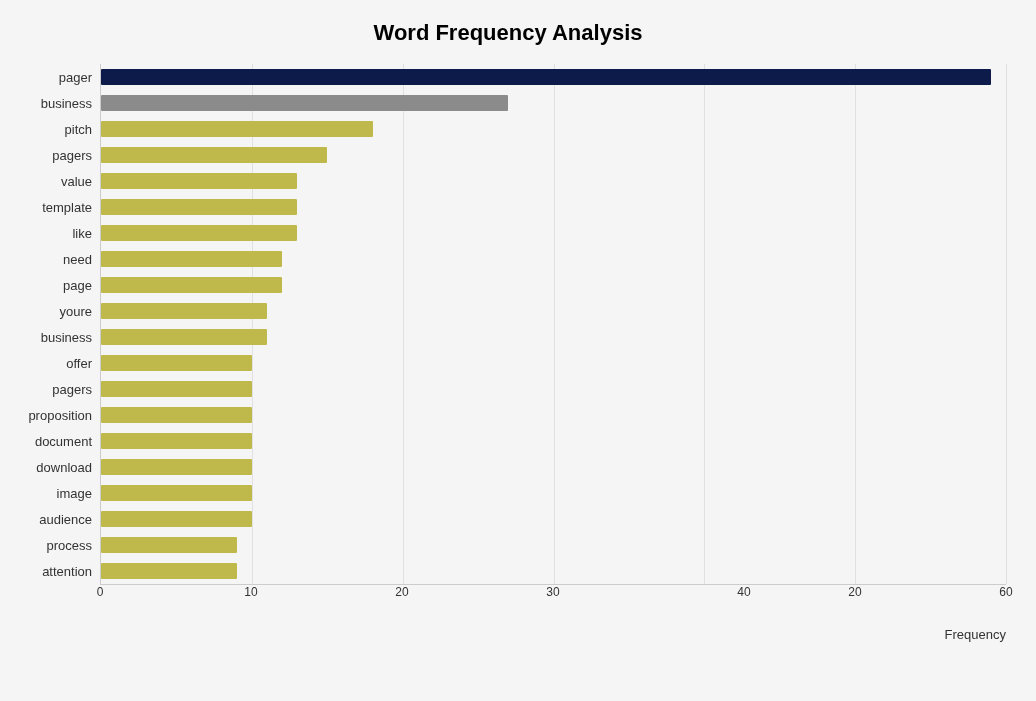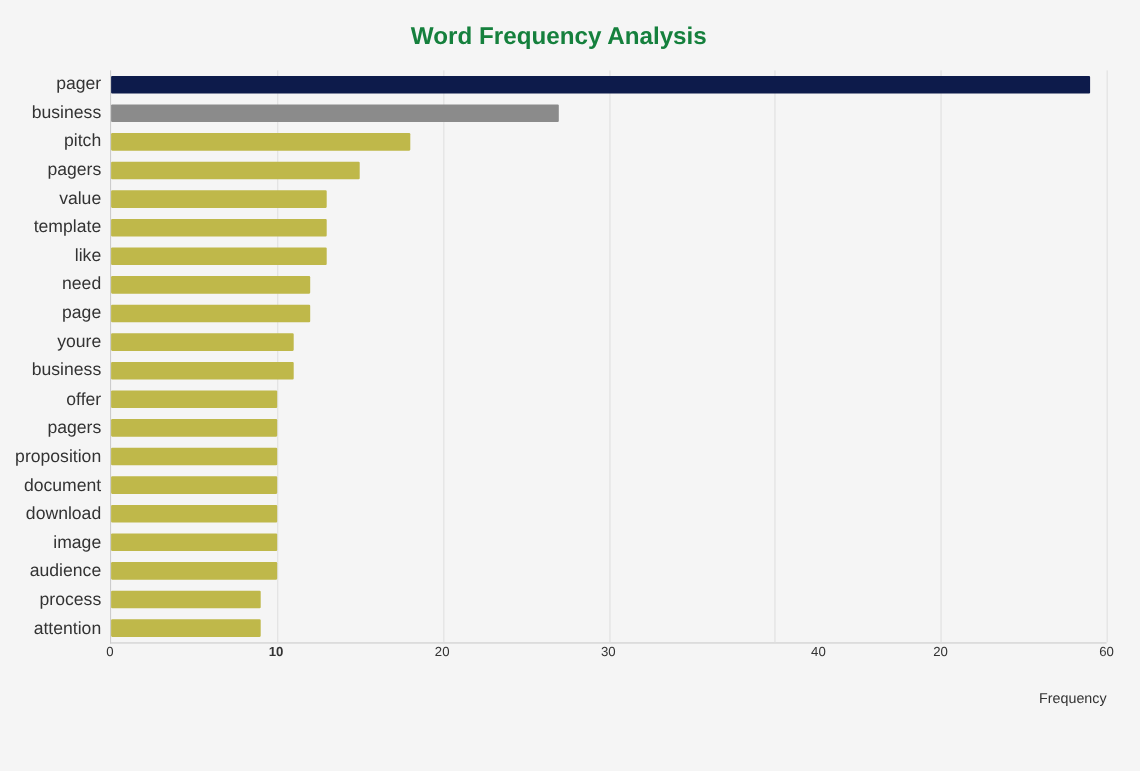--- a/index.html
+++ b/index.html
@@ -16,33 +16,33 @@
       background: #f5f5f5;
       width: 1036px;
       height: 701px;
       padding: 20px 30px 60px 10px;
       position: relative;
     }
     .chart-title {
       text-align: center;
       font-size: 22px;
       font-weight: bold;
-      color: #15803d;
+      color: #000000;
       margin-bottom: 18px;
     }
     .y-axis {
       display: flex;
       flex-direction: column;
       justify-content: space-around;
       align-items: flex-end;
       padding-right: 8px;
       min-width: 90px;
     }
     .y-label {
-      font-size: 16px;
+      font-size: 13px;
       color: #333;
       line-height: 1;
       height: 22px;
       display: flex;
       align-items: center;
       justify-content: flex-end;
     }
     .plot-area {
       flex: 1;
       display: flex;
@@ -200,21 +200,21 @@
           <div class="bar-row">
             <div class="bar" style="width: 15%; background-color: rgb(191, 184, 74);"></div>
           </div>
         </div>
     </div>
   </div>
 
   <div class="bottom-section">
     <div class="x-ticks-row" id="x-ticks-row">
         <div class="x-tick" style="left: 0%;">0</div>
-        <div class="x-tick" style="left: 16.6667%; font-weight: bold;">10</div>
+        <div class="x-tick" style="left: 16.6667%;">10</div>
         <div class="x-tick" style="left: 33.3333%;">20</div>
         <div class="x-tick" style="left: 50%; text-align: center;">30</div>
         <div class="x-tick" style="left: 66.6667%; margin-left: 40px;">40</div>
         <div class="x-tick" style="left: 83.3333%;">20</div>
         <div class="x-tick" style="left: 100%;">60</div>
       </div>
     <div class="x-axis-label">Frequency</div>
   </div>
 </div>
 

